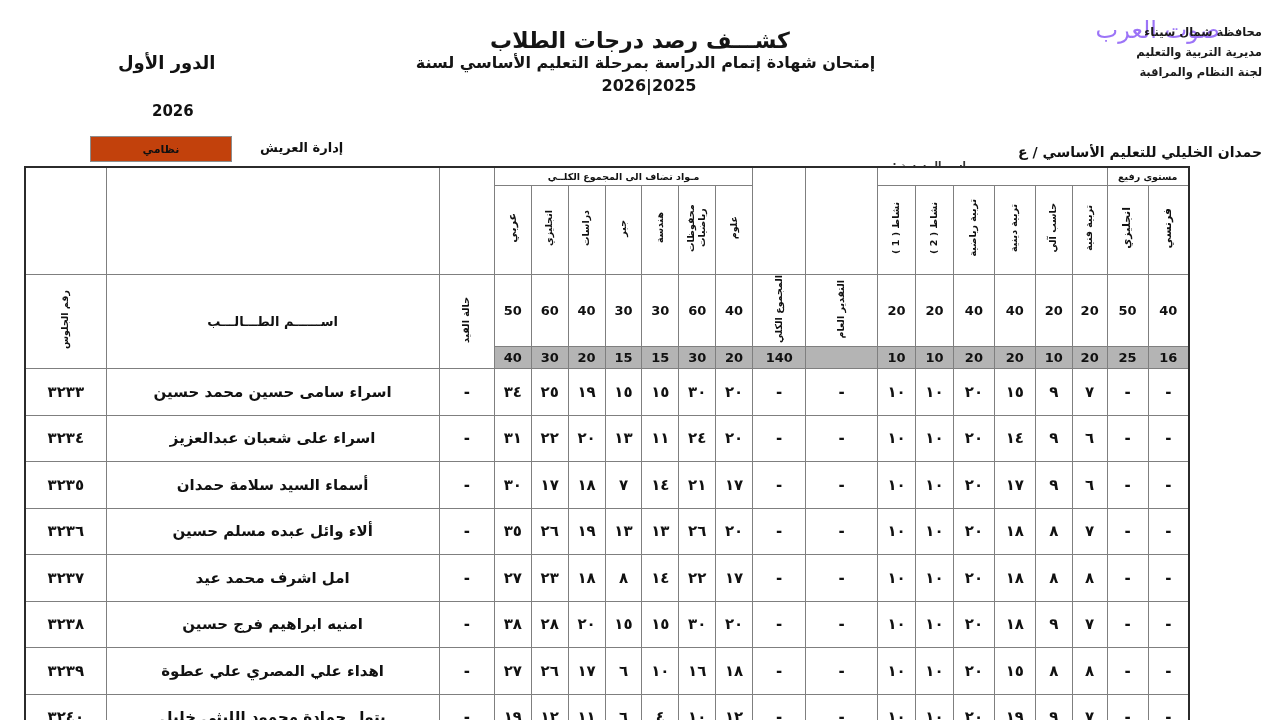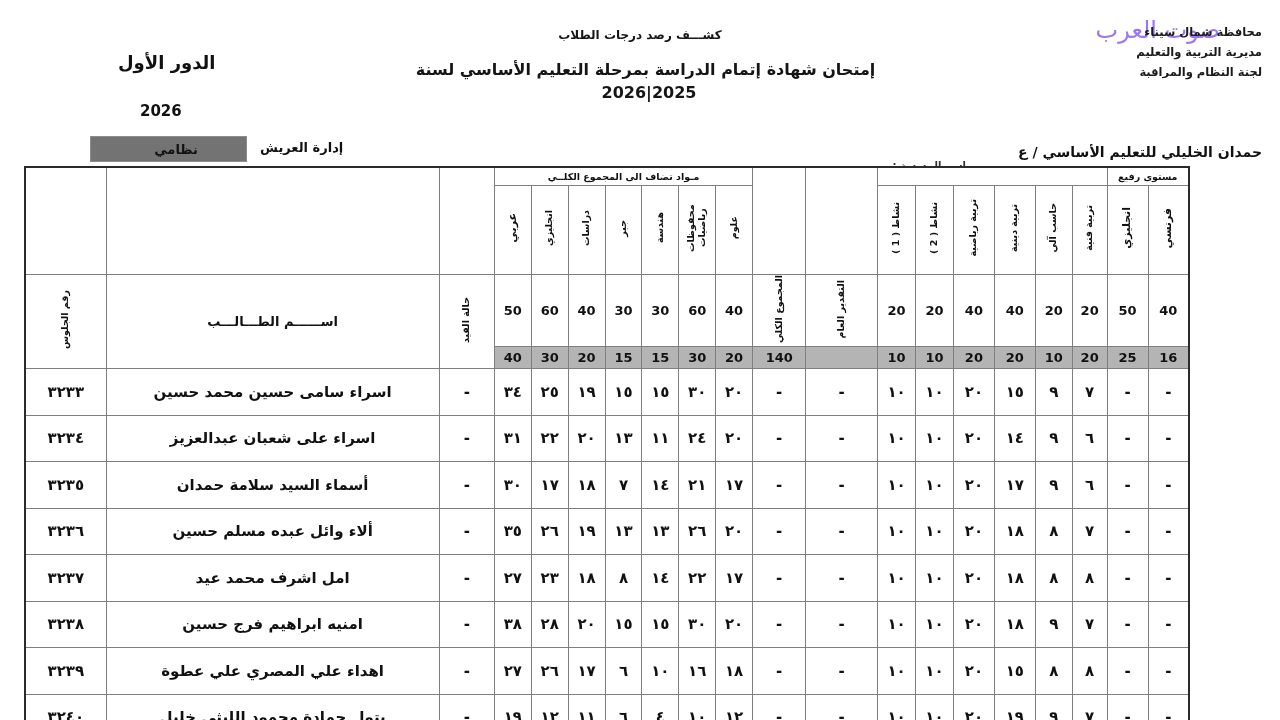--- a/index.html
+++ b/index.html
@@ -48,29 +48,28 @@
     pointer-events: none;
     white-space: nowrap;
   }
   .hdr-center {
     position: absolute;
     left: 0; right: 0;
     top: 28px;
     text-align: center;
   }
   .hdr-title {
-    font-size: 12px;
+    font-size: 22px;
     font-weight: bold;
     letter-spacing: 1px;
     color: #151515;
   }
   .hdr-sub1 {
     font-size: 16px;
     font-weight: bold;
-    margin-top: 18px;
     color: #151515;
     padding-left: 11px;
   }
   .hdr-year {
     font-size: 16px;
     font-weight: bold;
     margin-top: 4px;
     color: #151515;
     direction: ltr;
     margin-left: 18px;
@@ -83,41 +82,40 @@
   }
   .dawr {
     position: absolute;
     left: 118px;
     top: 8px;
     font-size: 18px;
     font-weight: bold;
   }
   .dawr-year {
     position: absolute;
-    left: 140px;
+    left: 152px;
     top: 58px;
     font-size: 15px;
     font-weight: bold;
     direction: ltr;
   }
   .nizami-box {
     position: absolute;
     left: 90px;
     top: 92px;
     width: 140px;
     height: 24px;
-    background: #737373;
+    background: #c2410c;
     border: 1px solid #8d8d8d;
     display: flex;
     align-items: center;
     justify-content: center;
-    font-size: 13px;
+    font-size: 11px;
     font-weight: bold;
     color: #111;
-    padding-left: 15px;
   }
   .idara {
     position: absolute;
     left: 260px;
     top: 96px;
     font-size: 13px;
     font-weight: bold;
     white-space: nowrap;
   }
   .school-line {

